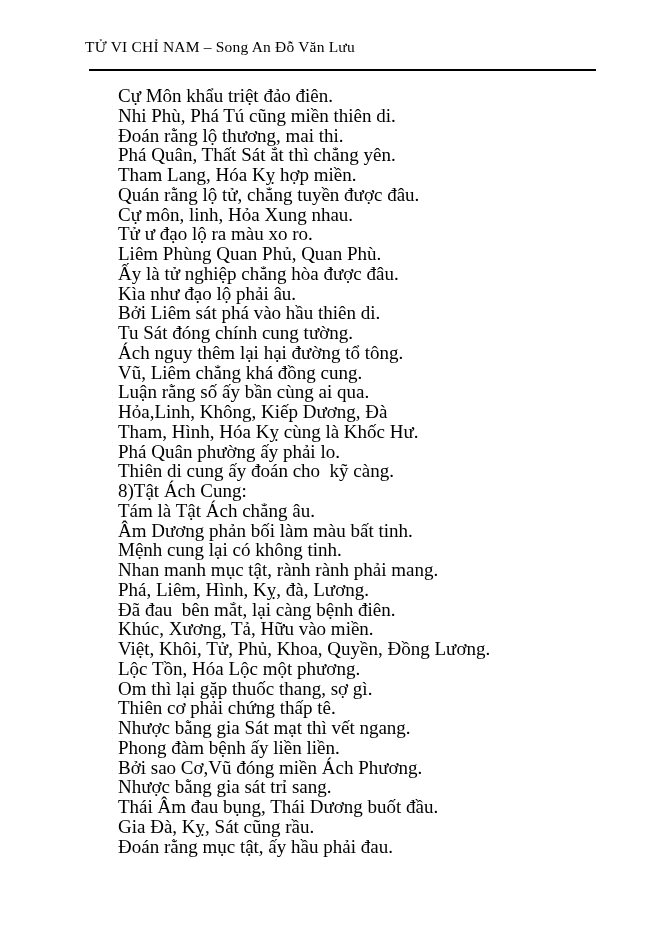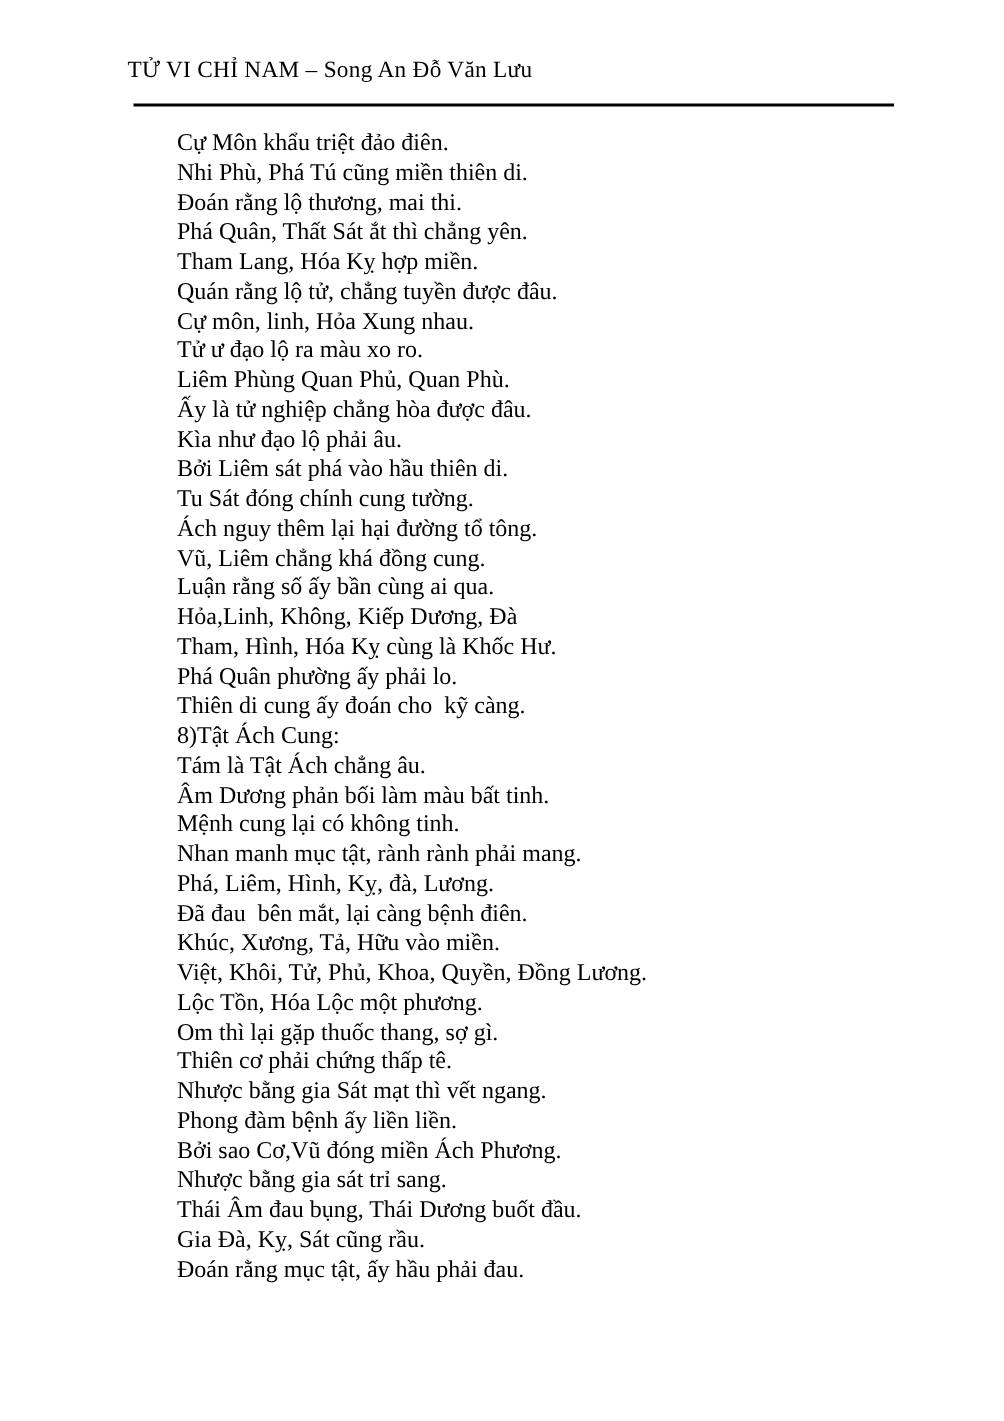--- a/index.html
+++ b/index.html
@@ -44,21 +44,21 @@
     left: 89px;
     top: 69px;
     width: 507px;
     height: 0;
     border-top: 2px solid #000000;
   }
   .poem {
     position: absolute;
     left: 118px;
     top: 86px;
-    font-size: 16px;
+    font-size: 19px;
     line-height: 19.75px;
     white-space: pre-wrap;
   }
   .poem .line {
     height: 19.75px;
   }
 </style>
 </head>
 <body>
 

